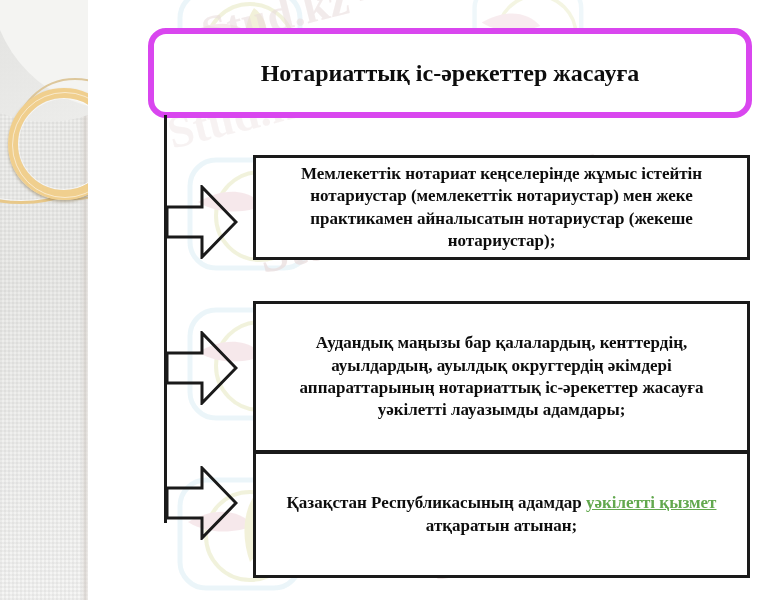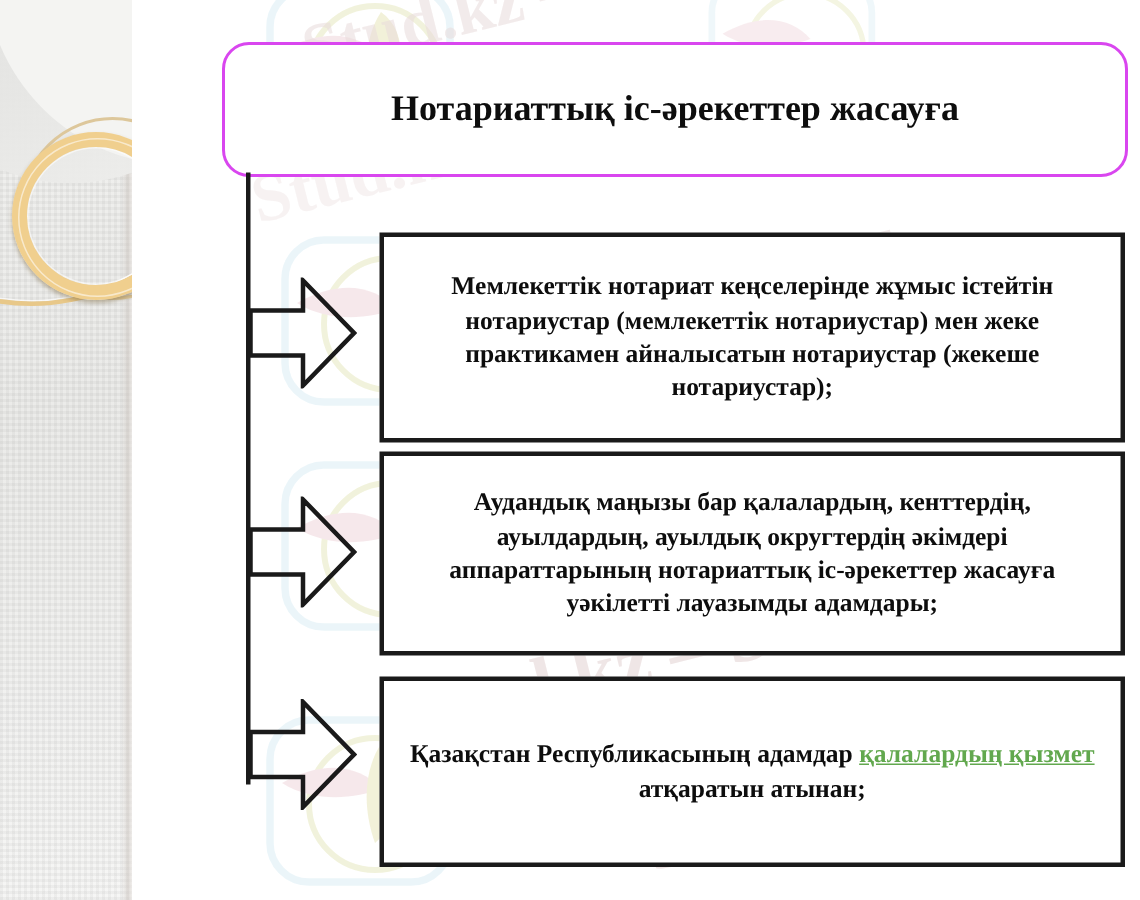--- a/index.html
+++ b/index.html
@@ -126,21 +126,21 @@
   }
 
   
   .title-box {
     position: absolute;
     left: 148px;
     top: 28px;
     width: 604px;
     height: 90px;
     box-sizing: border-box;
-    border: 2px solid #d946ef;
+    border: 6px solid #d946ef;
     border-radius: 18px;
     background: #ffffff;
     display: flex;
     align-items: center;
     justify-content: center;
     text-align: center;
     padding: 2px 22px;
   }
   .title-text {
     font-size: 24px;
@@ -162,22 +162,22 @@
     justify-content: center;
     text-align: center;
     padding: 4px 14px;
   }
   .content-text {
     font-size: 17px;
     font-weight: bold;
     line-height: 1.32;
     color: #0d0d0d;
   }
-  .box1 { top: 155px;  height: 140px; }
-  .box2 { top: 301px;  height: 136px; }
+  .box1 { top: 155px;  height: 105px; }
+  .box2 { top: 301px;  height: 152px; }
   .box3 { top: 451px;  height: 127px; }
 
   .link {
     color: #62a84e;
     text-decoration: underline;
   }
 
   
   .arrow {
     position: absolute;
@@ -261,17 +261,17 @@
   <div class="content-box box1">
     <div class="content-text">Мемлекеттік нотариат кеңселерінде жұмыс істейтін нотариустар (мемлекеттік нотариустар) мен жеке практикамен айналысатын нотариустар (жекеше нотариустар);</div>
   </div>
 
   <div class="content-box box2">
     <div class="content-text">Аудандық маңызы бар қалалардың, кенттердің, ауылдардың, ауылдық округтердің әкімдері аппараттарының нотариаттық іс-әрекеттер жасауға уәкілетті лауазымды адамдары;</div>
   </div>
 
   <div class="content-box box3">
     <div class="content-text">
-      <span>Қазақстан Республикасының адамдар </span><a class="link" href="#">қалалардың қызмет</a><span> атқаратын атынан;</span>
+      <span>Қазақстан Республикасының адамдар </span><a class="link" href="#">уәкілетті қызмет</a><span> атқаратын атынан;</span>
     </div>
   </div>
 
 </div>
 
 </body></html>

